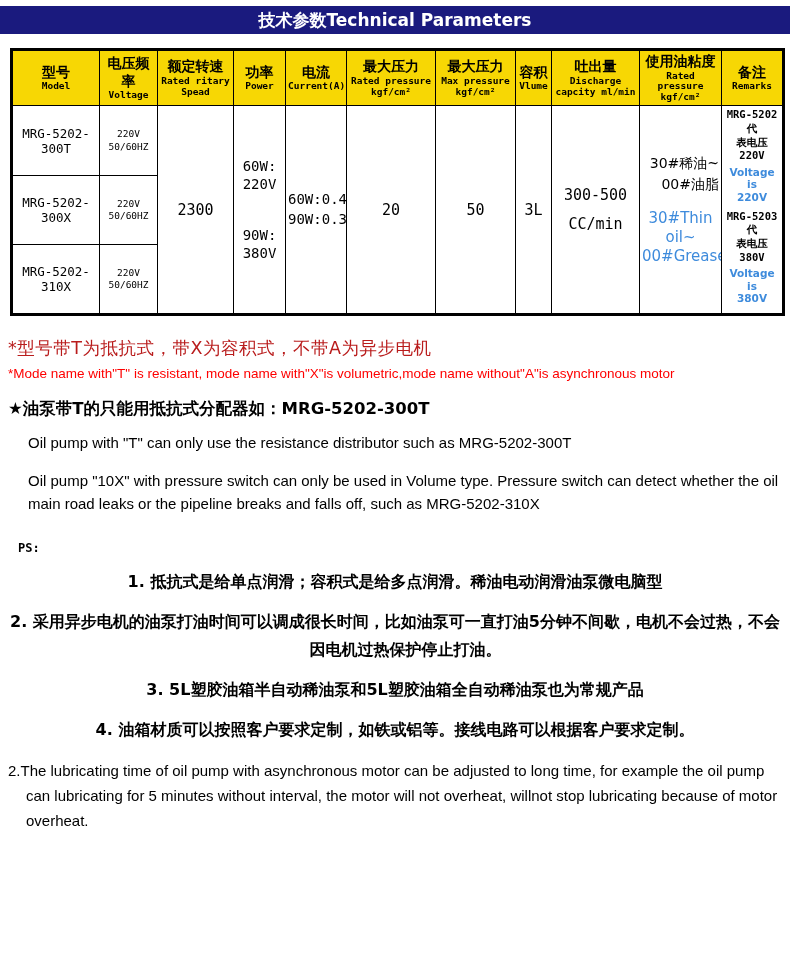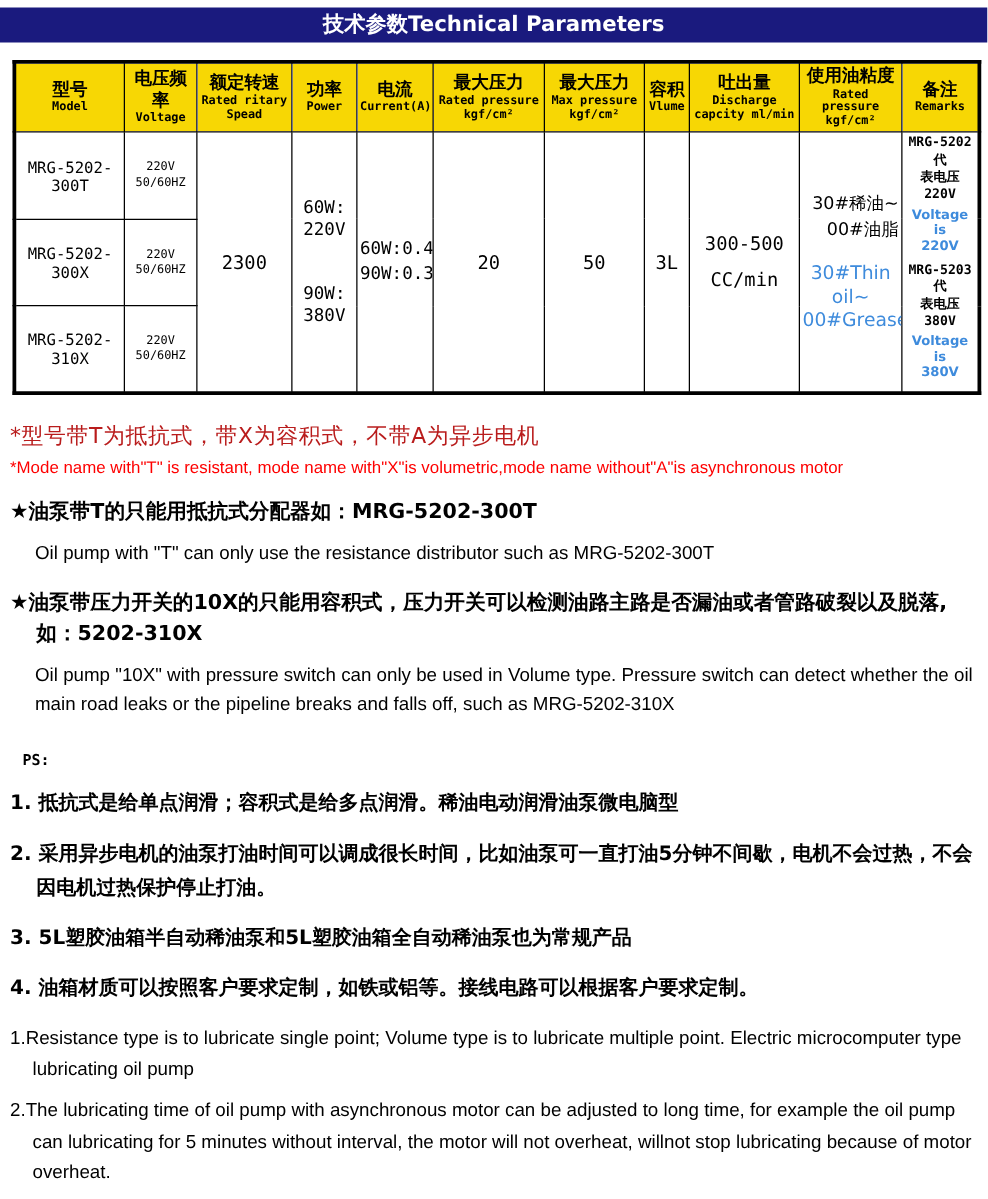--- a/index.html
+++ b/index.html
@@ -78,21 +78,21 @@
   .b-en {
     font-size: 15px; margin: 9px 0 0 20px; line-height: 1.55;
     font-family: "Liberation Sans", sans-serif;
   }
 
   
   .ps { margin: 26px 8px 0 8px; }
   .ps-label { font-size: 12px; font-weight: bold; margin-left: 10px; font-family: "DejaVu Sans Mono", monospace; }
   .ps-cn-item {
     font-size: 16px; font-weight: bold; margin-top: 13px;
-    padding-left: 21px; text-indent: -21px; line-height: 1.7;
+    padding-left: 21px; text-indent: -21px; line-height: 1.7; text-align: center;
   }
   .ps-en { margin-top: 16px; }
   .ps-en-item {
     font-size: 15px; margin-top: 8px;
     padding-left: 18px; text-indent: -18px; line-height: 1.65;
     font-family: "Liberation Sans", sans-serif;
   }
 </style>
 </head>
 <body>
@@ -223,29 +223,27 @@
   <div class="red-cn">*型号带T为抵抗式，带X为容积式，不带A为异步电机</div>
   <div class="red-en">*Mode name with"T" is resistant, mode name with"X"is volumetric,mode name without"A"is asynchronous motor</div>
 </div>
 
 <div class="bullets">
   <div class="bullet">
     <div class="b-cn"><span class="b-star">★</span><span>油泵带T的只能用抵抗式分配器如：MRG-5202-300T</span></div>
     <div class="b-en">Oil pump with "T" can only use the resistance distributor such as MRG-5202-300T</div>
   </div>
   <div class="bullet">
-    <div class="b-cn"><span class="b-star">★</span><span>油泵带压力开关的10X的只能用容积式，压力开关可以检测油路主路是否漏油或者管路破裂以及脱落, 如：5202-310X</span></div>
     <div class="b-en">Oil pump "10X" with pressure switch can only be used in Volume type. Pressure switch can detect whether the oil main road leaks or the pipeline breaks and falls off, such as MRG-5202-310X</div>
   </div>
 </div>
 
 <div class="ps">
   <div class="ps-label">PS:</div>
   <div class="ps-cn-item">1. 抵抗式是给单点润滑；容积式是给多点润滑。稀油电动润滑油泵微电脑型</div>
   <div class="ps-cn-item">2. 采用异步电机的油泵打油时间可以调成很长时间，比如油泵可一直打油5分钟不间歇，电机不会过热，不会因电机过热保护停止打油。</div>
   <div class="ps-cn-item">3. 5L塑胶油箱半自动稀油泵和5L塑胶油箱全自动稀油泵也为常规产品</div>
   <div class="ps-cn-item">4. 油箱材质可以按照客户要求定制，如铁或铝等。接线电路可以根据客户要求定制。</div>
   <div class="ps-en">
-    <div class="ps-en-item">1.Resistance type is to lubricate single point; Volume type is to lubricate multiple point. Electric microcomputer type lubricating oil pump</div>
     <div class="ps-en-item">2.The lubricating time of oil pump with asynchronous motor can be adjusted to long time, for example the oil pump can lubricating for 5 minutes without interval, the motor will not overheat, willnot stop lubricating because of motor overheat.</div>
 
   </div>
 </div>
 
 </body></html>

